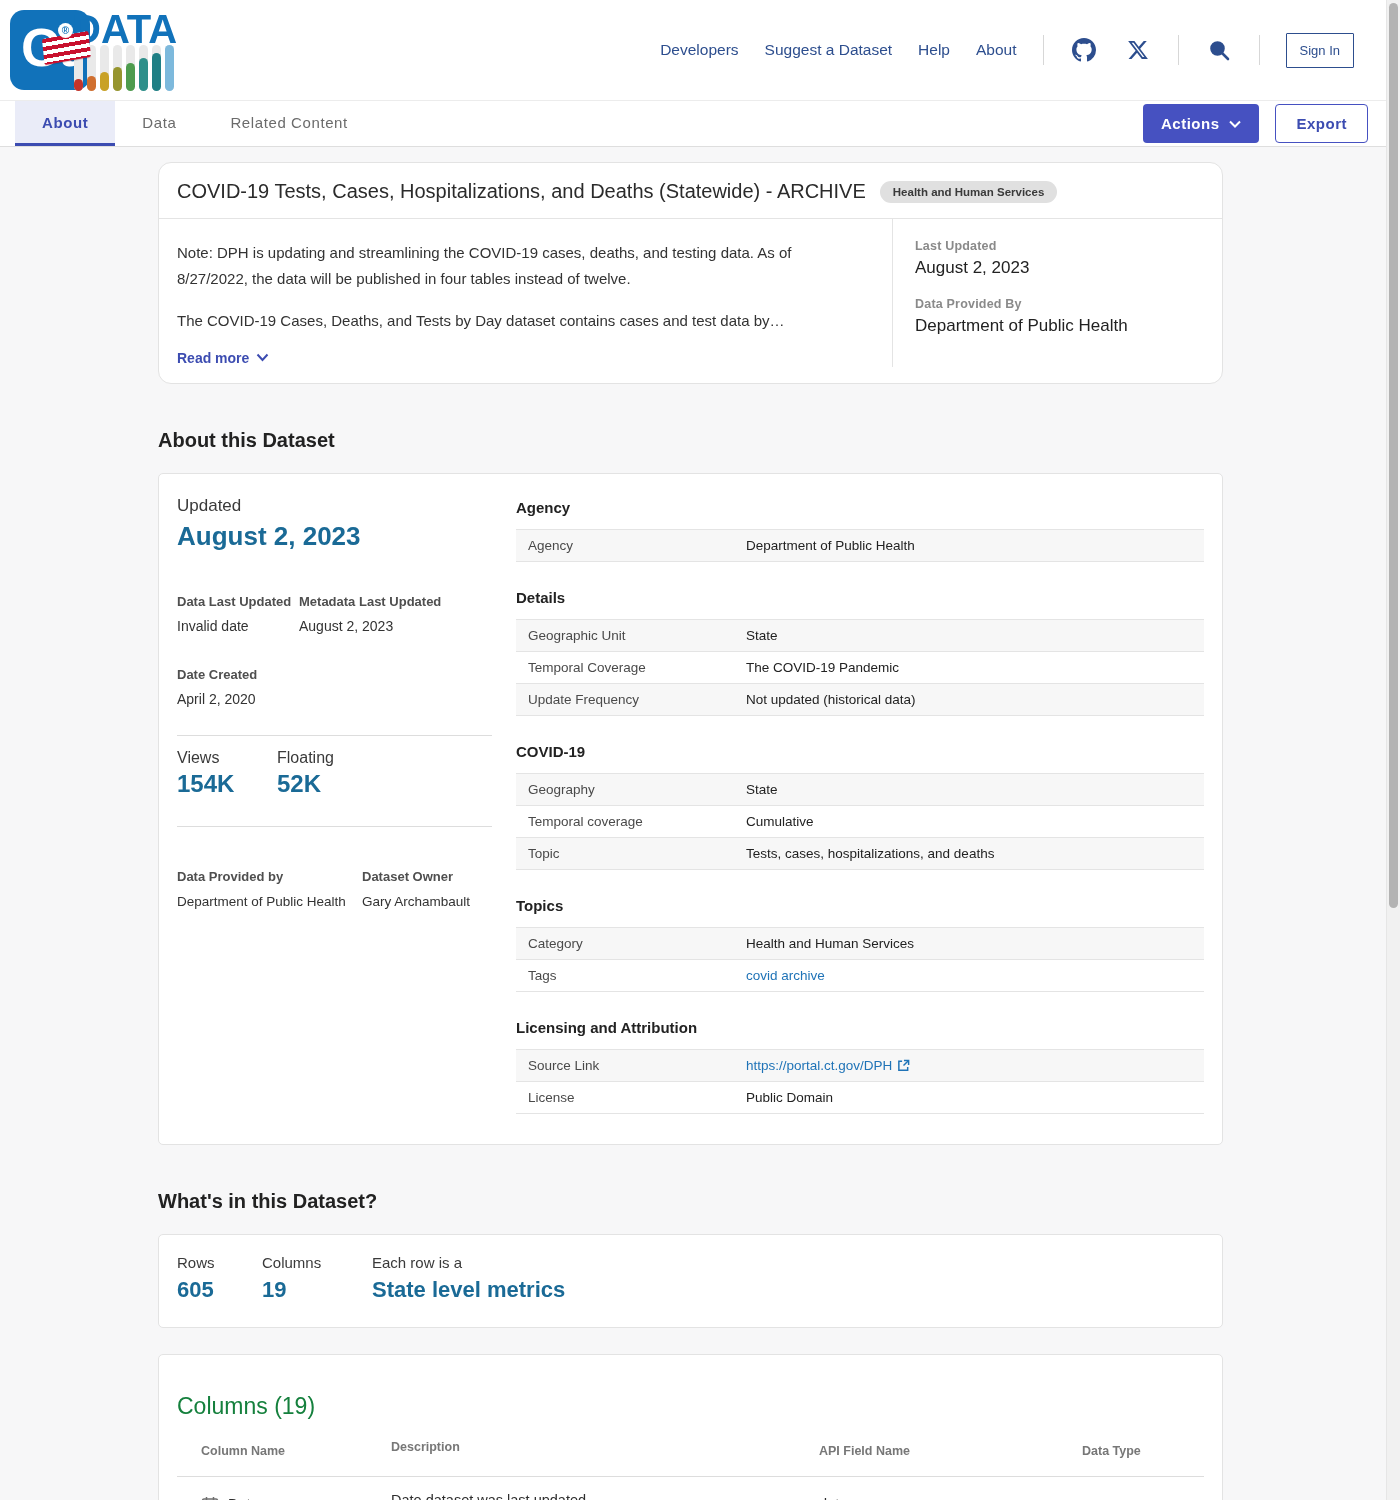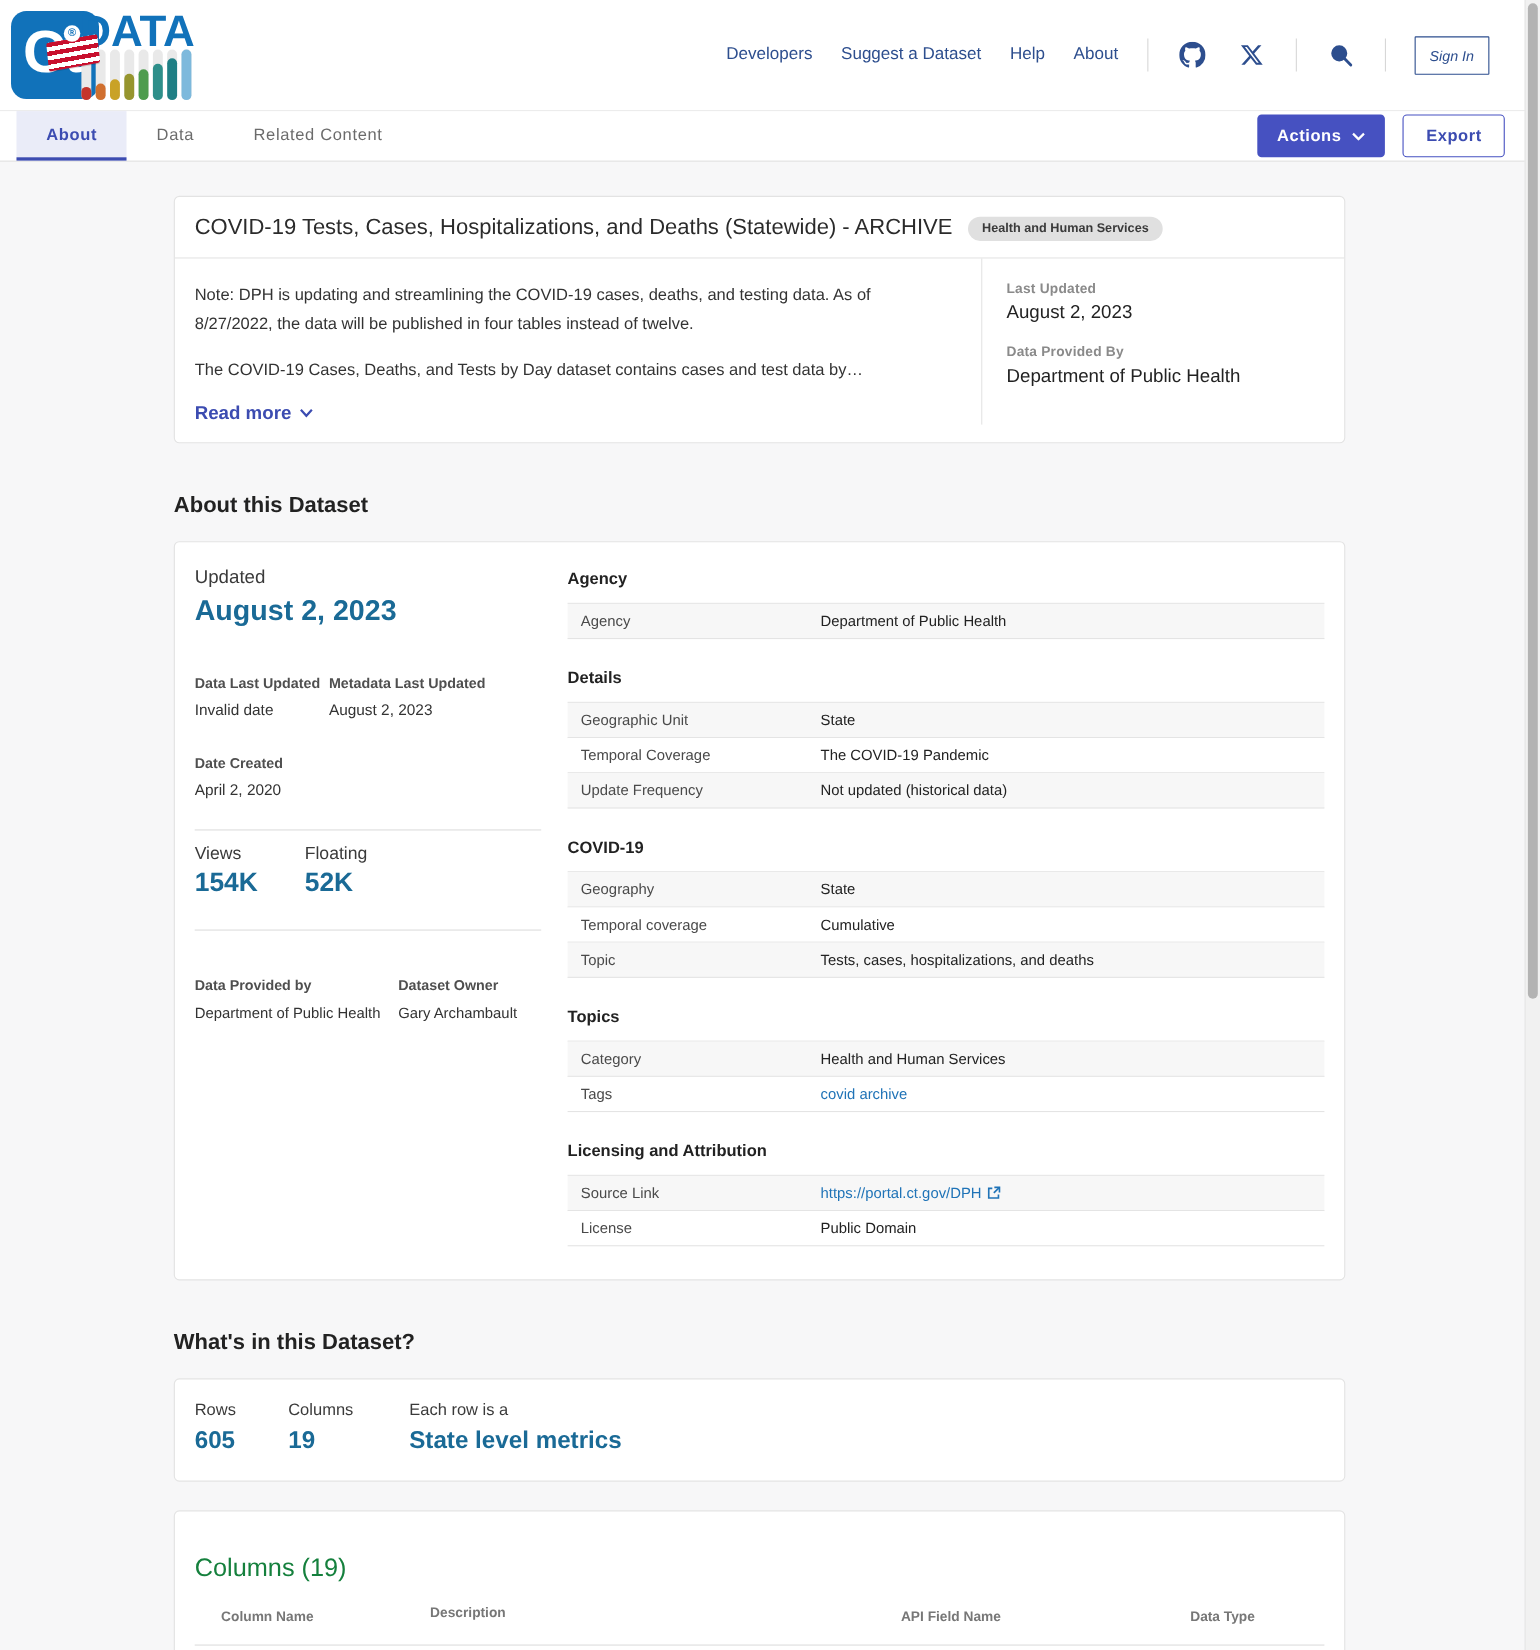--- a/index.html
+++ b/index.html
@@ -28,49 +28,49 @@
   .logo-bars { position:absolute; left:64px; bottom:0; display:flex; gap:4px; align-items:flex-end; }
   .logo-bars .track { width:9px; height:46px; background:#e9e9e9; border-radius:5px;
     display:flex; align-items:flex-end; }
   .logo-bars .fill { width:9px; border-radius:5px; }
   .topnav { display:flex; align-items:center; gap:26px; }
   .topnav a.navlink { color:#2d4e8e; text-decoration:none; font-size:15.5px; cursor:pointer; }
   .nav-sep { width:1px; height:30px; background:#d7d7d7; }
   .icon-btn { display:flex; align-items:center; justify-content:center; width:28px; height:28px; cursor:pointer; }
   .icon-btn svg { fill:#2d4e8e; }
   .signin { border:1px solid #2d4e8e; color:#2d4e8e; background:#fff; font-size:13px;
-    padding:9px 13px; cursor:pointer; font-family:inherit; border-radius:1px;font-style:italic; }
+    padding:9px 13px; cursor:pointer; font-family:inherit; border-radius:1px; }
   
   .tabbar { background:#fff; border-top:1px solid #ececec; border-bottom:1px solid #dedede;
     height:47px; display:flex; align-items:stretch; padding:0 32px 0 15px; }
   .tab { display:flex; align-items:center; padding:0 27px; font-size:15px; letter-spacing:.6px;
     color:#6b6b6b; cursor:pointer; border-bottom:3px solid transparent; }
   .tab.active { background:#eaecf8; color:#3c4cb1; border-bottom-color:#3c4cb1; font-weight:bold; }
   .tabbar-right { margin-left:auto; display:flex; align-items:center; gap:16px; }
   .btn-actions { background:#4651c1; color:#fff; font-weight:bold; font-size:15px; letter-spacing:.5px;
     border:none; border-radius:4px; padding:11px 18px; display:flex; align-items:center; gap:10px;
     cursor:pointer; font-family:inherit; }
   .btn-export { background:#fff; color:#3c4cb1; font-weight:bold; font-size:15px; letter-spacing:.5px;
     border:1px solid #4651c1; border-radius:4px; padding:10px 20px; cursor:pointer; font-family:inherit; }
   .chev { width:12px; height:8px; }
   
   .container { width:1065px; margin-left:158px; }
   .card { background:#fff; border:1px solid #e3e3e3; border-radius:5px; }
   
-  .title-card { margin-top:31px; padding:17px 18px 16px; }
+  .title-card { margin-top:15px; padding:17px 18px 16px;border-radius:13px; }
   .title-row { display:flex; align-items:center; gap:14px; }
   .dataset-title { font-size:20px; font-weight:500; color:#2b2b2b; }
   .badge { background:#e0e0e0; border-radius:13px; padding:5px 13px; font-size:11.5px;
     font-weight:bold; color:#3a3a3a; white-space:nowrap; }
   .title-divider { border:none; border-top:1px solid #e4e4e4; margin:15px -18px 0; }
   .desc-wrap { display:flex; }
   .desc-left { width:715px; padding:4px 28px 0 0; }
   .desc-left p { font-size:15px; line-height:1.7; color:#333; margin-top:17px; }
   .read-more { display:inline-flex; align-items:center; gap:7px; margin-top:16px;
-    color:#3c4cb1; font-size:17px; font-weight:bold; text-decoration:none; cursor:pointer; }
+    color:#3c4cb1; font-size:14px; font-weight:bold; text-decoration:none; cursor:pointer; }
   .read-more svg { stroke:#3c4cb1; }
   .desc-right { border-left:1px solid #e4e4e4; padding:20px 0 0 22px; flex:1; }
   .mini-label { font-size:12.5px; font-weight:bold; color:#8a8a8a; letter-spacing:.2px; }
   .meta-value { font-size:17px; color:#222; margin-top:5px; }
   .meta-block + .meta-block { margin-top:19px; }
   
   .section-heading { font-size:20px; font-weight:bold; color:#222; margin-top:45px; }
   
   .about-card { margin-top:21px; padding:22px 18px 30px; display:flex; }
   .about-left { width:315px; flex-shrink:0; }

